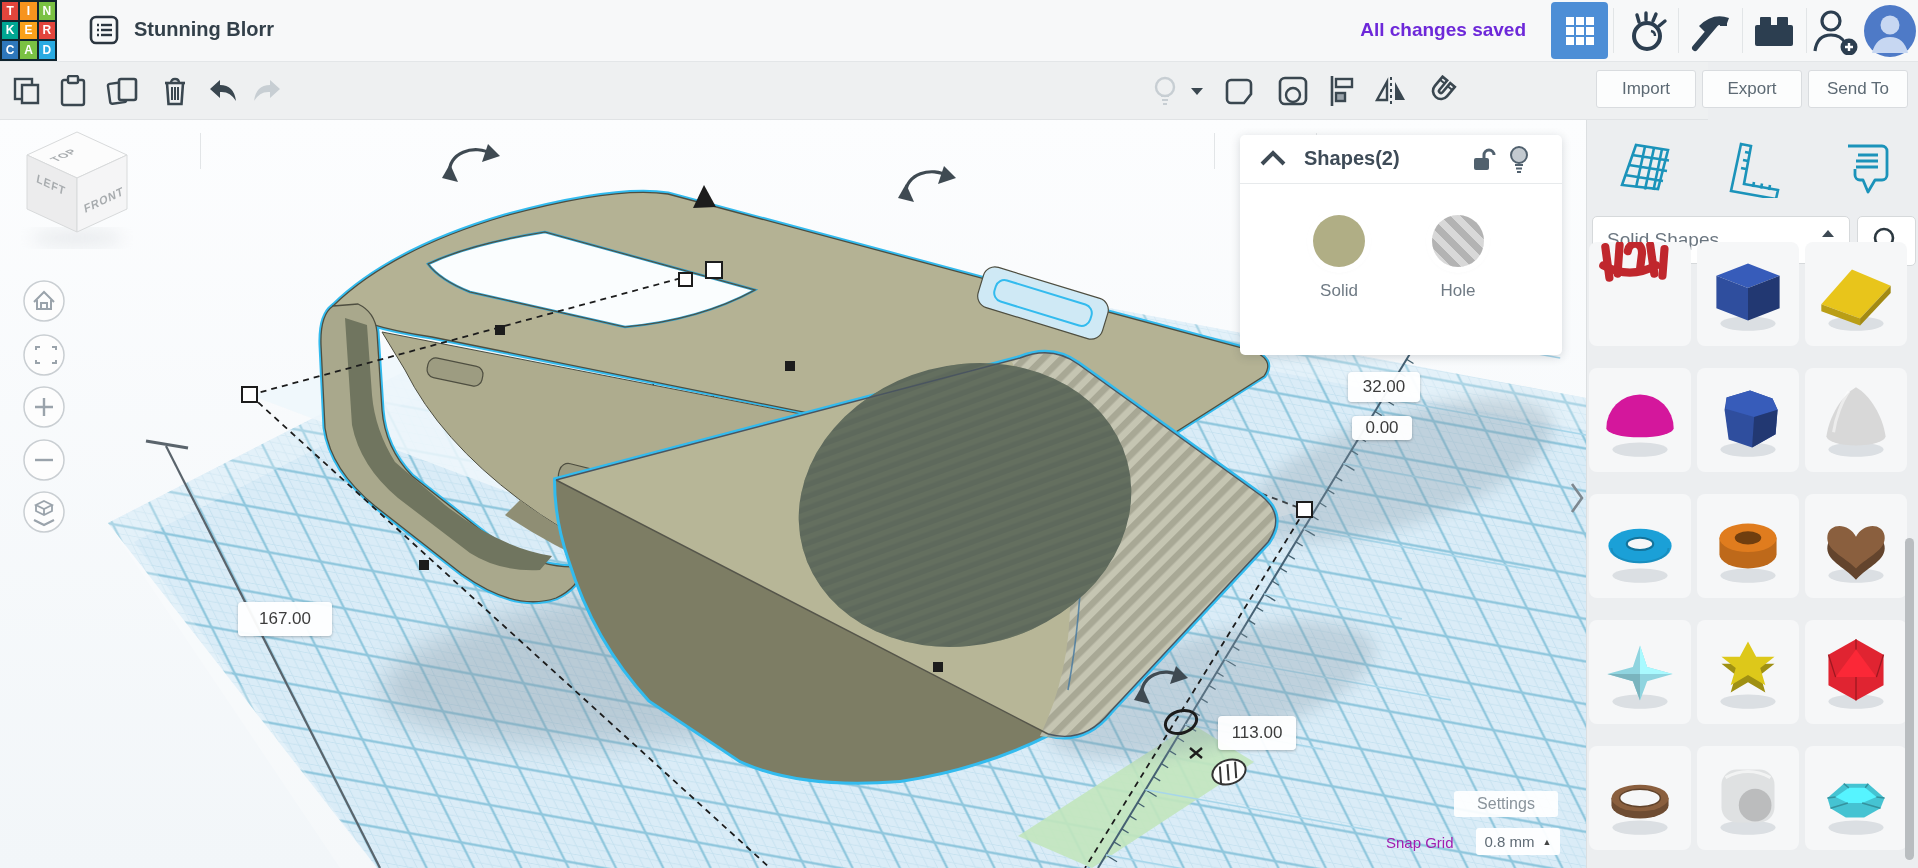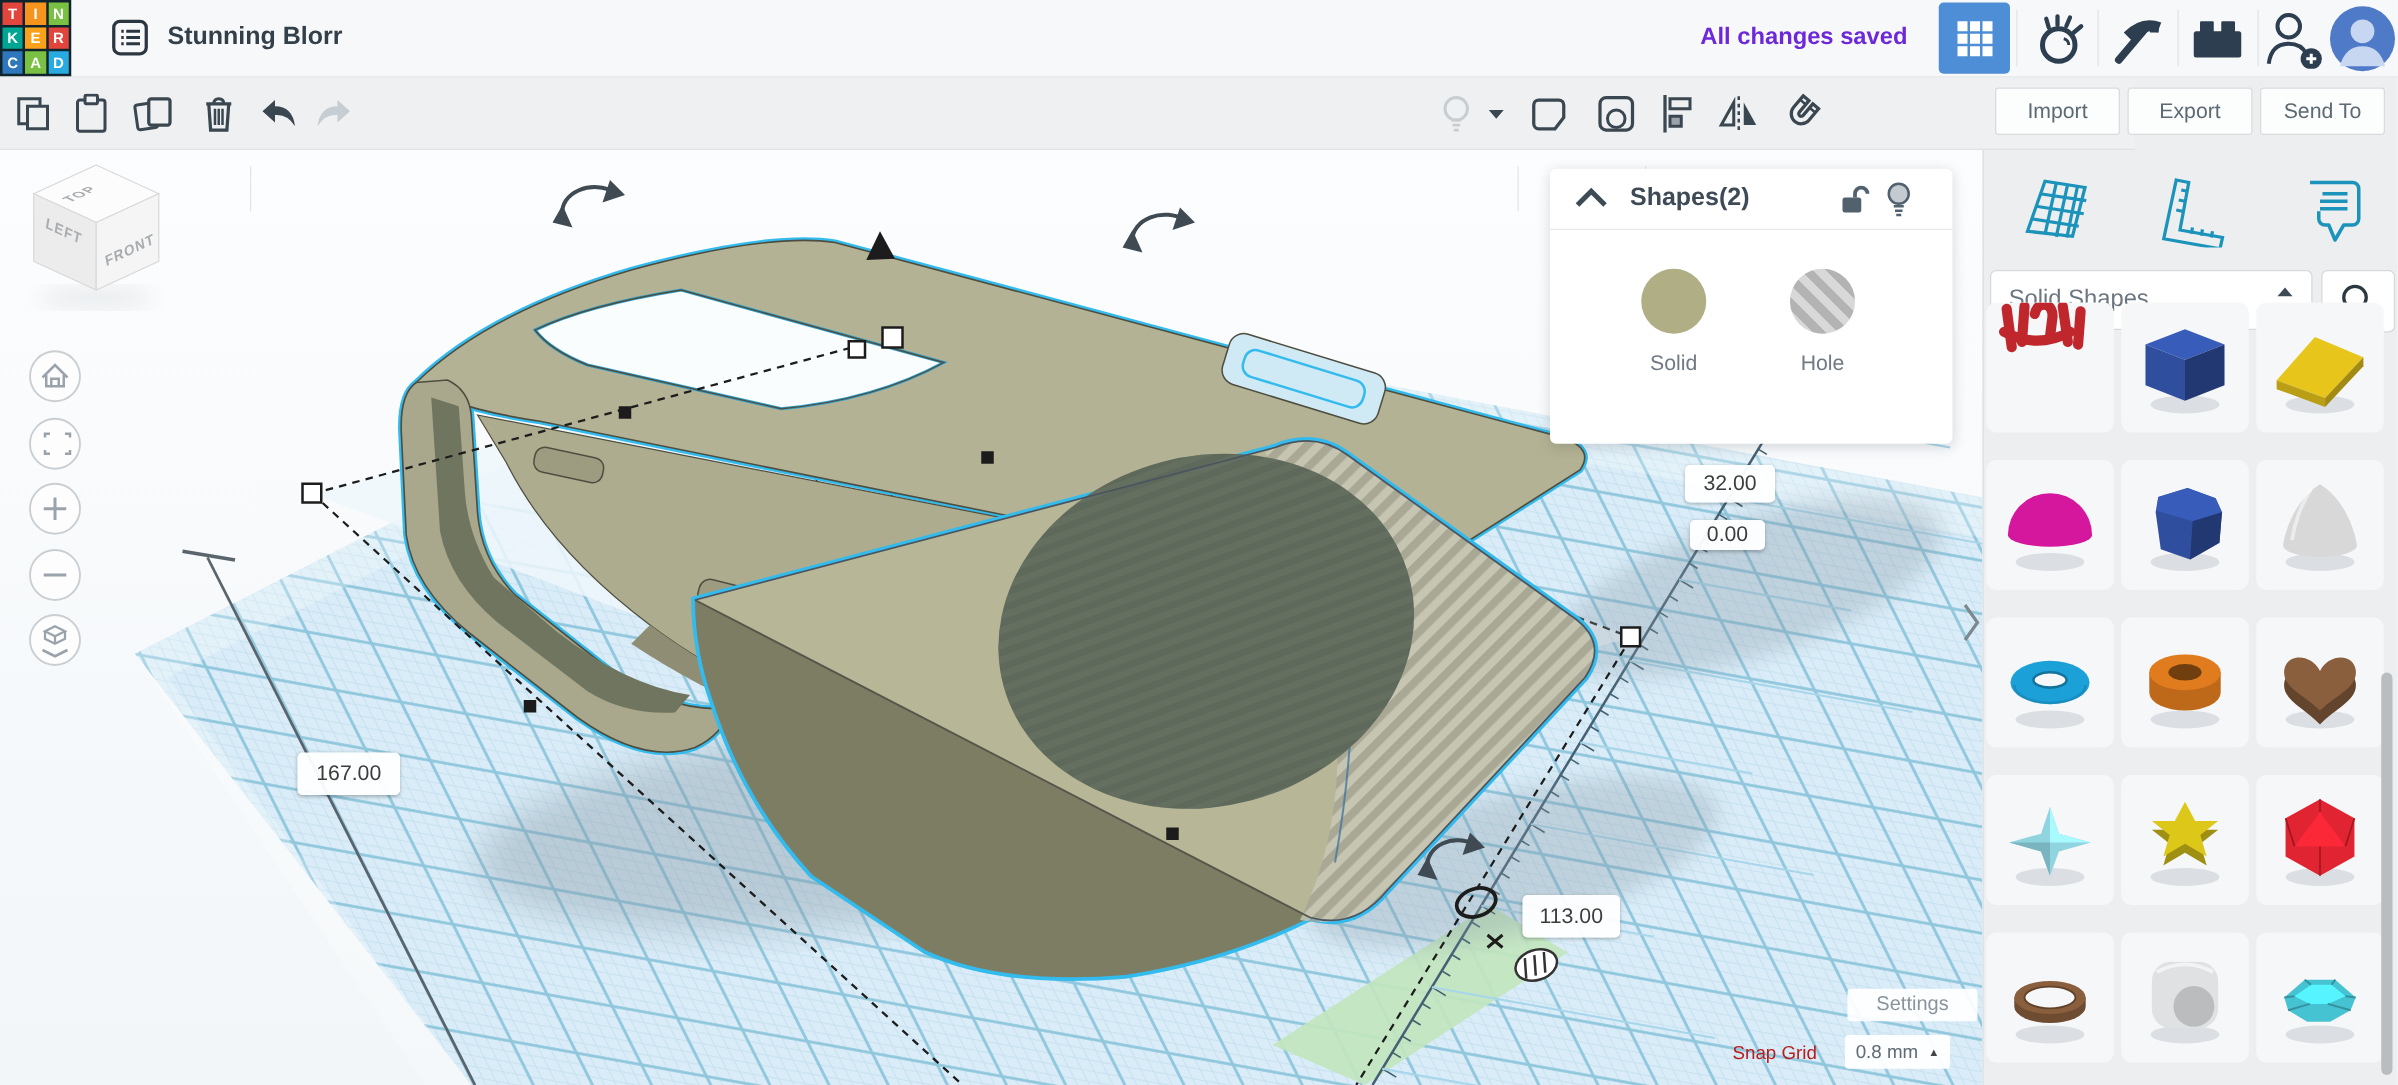--- a/index.html
+++ b/index.html
@@ -42,22 +42,22 @@
          box-shadow:0 2px 10px rgba(40,50,60,.18);z-index:35;}
   .panel-hd{height:48px;border-bottom:1px solid #e7eaec;position:relative;}
   .panel-title{position:absolute;left:64px;top:12px;font-size:20px;font-weight:600;color:#3e4b57;}
   .swatch{position:absolute;top:80px;width:52px;height:52px;border-radius:50%;box-shadow:0 0 0 6px #fff,0 1px 6px rgba(0,0,0,.25);}
   .swlabel{position:absolute;top:146px;width:120px;text-align:center;font-size:17px;color:#6f7a84;}
   
   .dimlabel{position:absolute;background:rgba(255,255,255,.95);border-radius:4px;color:#3c3c3c;
             font-size:17px;display:flex;align-items:center;justify-content:center;
             box-shadow:0 1px 3px rgba(0,0,0,.25);z-index:25;}
   .settings-btn{position:absolute;left:1454px;top:791px;width:104px;height:26px;background:rgba(255,255,255,.92);
-            border-radius:3px;color:#8a949c;font-size:16px;display:flex;align-items:center;justify-content:center;z-index:25;margin-left:24px;}
-  .snap-label{position:absolute;left:1386px;top:834px;color:#b91c1c;font-size:15px;z-index:25;}
+            border-radius:3px;color:#8a949c;font-size:16px;display:flex;align-items:center;justify-content:center;z-index:25;}
+  .snap-label{position:absolute;left:1386px;top:834px;color:#a21caf;font-size:15px;z-index:25;}
   .snap-value{position:absolute;left:1476px;top:828px;width:84px;height:27px;background:rgba(255,255,255,.95);
             border-radius:3px;color:#5f6b75;font-size:15px;display:flex;align-items:center;justify-content:center;gap:8px;z-index:25;}
   .snap-value b{font-size:9px;color:#444;}
 </style>
 </head>
 <body>
 
 <div class="topbar">
   <div class="logo" id="logo">
       <div style="background: rgb(226, 69, 60);">T</div>
@@ -462,21 +462,21 @@
         <path d="M34,520 l10,5 10,-5" stroke-width="2.2"></path>
       </g>
     </g>
   </g>
 
   <polyline points="1572,484 1582,498 1572,512" fill="none" stroke="#7d8890" stroke-width="2.6"></polyline>
 </svg>
 
 <div class="dimlabel" style="left:1348px;top:372px;width:72px;height:30px">32.00</div>
 <div class="dimlabel" style="left:1352px;top:416px;width:60px;height:24px">0.00</div>
-<div class="dimlabel" style="left:238px;top:602px;width:82px;height:34px">167.00</div>
+<div class="dimlabel" style="left:238px;top:602px;width:94px;height:34px">167.00</div>
 <div class="dimlabel" style="left:1218px;top:716px;width:78px;height:34px">113.00</div>
 <div class="settings-btn">Settings</div>
 <div class="snap-label">Snap Grid</div>
 <div class="snap-value">
   <span>0.8 mm</span>
     <b>▲</b>
 </div>
 
 <div class="panel">
   <div class="panel-hd">

